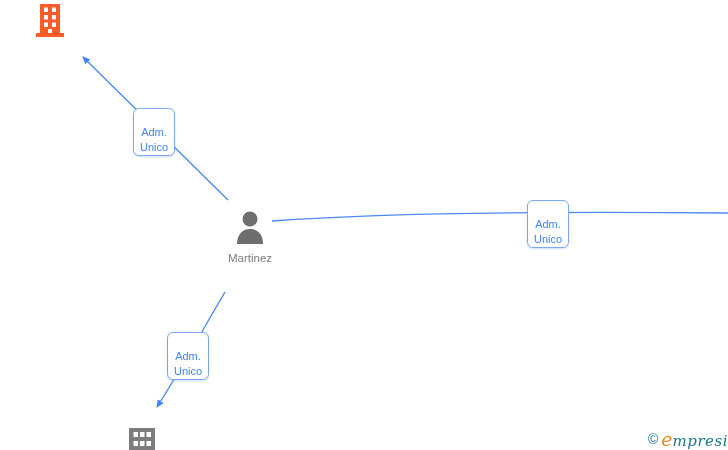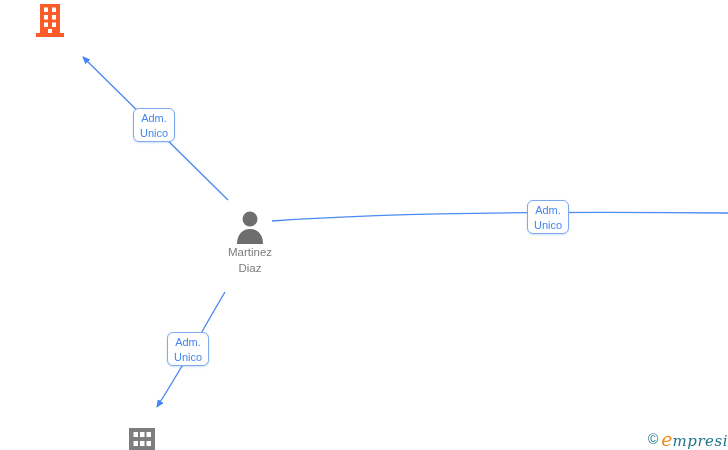--- a/index.html
+++ b/index.html
@@ -44,39 +44,39 @@
   .person-node {
     left: 190px;
     top: 211px;
     width: 120px;
     text-align: center;
   }
   .person-node svg {
     margin: 0 auto;
   }
   .person-name {
-    margin-top: 0;
+    margin-top: 6px;
     color: #7c7c7c;
     font-size: 11.5px;
     line-height: 16px;
     text-align: center;
   }
   .edge-label {
     position: absolute;
     width: 40px;
     height: 30px;
     background: #ffffff;
     border: 1px solid #7fa9ee;
     border-radius: 6px;
     box-shadow: 0 1px 2px rgba(66, 133, 244, 0.25);
     color: #4285f4;
     font-size: 11px;
     line-height: 15px;
     text-align: center;
-    padding-top: 2px;
+    padding-top: 16px;
   }
   .edge-label-top {
     left: 133px;
     top: 108px;
   }
   .edge-label-right {
     left: 527px;
     top: 200px;
   }
   .edge-label-bottom {
@@ -140,21 +140,20 @@
     </svg>
   </div>
 
   <div class="node person-node">
     <svg class="node-icon" width="30" height="33" viewBox="0 0 30 33">
       <circle cx="15" cy="8" r="7.5" fill="#6e6e6e"></circle>
       <path d="M2,33 C2,22.5 8.5,18 15,18 C21.5,18 28,22.5 28,33 Z" fill="#6e6e6e"></path>
     </svg>
     <div class="person-name">
       <div>Martinez</div>
-      <div>Diaz</div>
     </div>
   </div>
 
   <div class="node company-bottom">
     <svg class="node-icon" width="26" height="30" viewBox="0 0 26 30">
       <rect x="0" y="0" width="26" height="30" fill="#7d7d7d"></rect>
       <rect x="4.5" y="4" width="4.5" height="5" fill="#ffffff"></rect>
       <rect x="11" y="4" width="4.5" height="5" fill="#ffffff"></rect>
       <rect x="17.5" y="4" width="4.5" height="5" fill="#ffffff"></rect>
       <rect x="4.5" y="13" width="4.5" height="5" fill="#ffffff"></rect>

